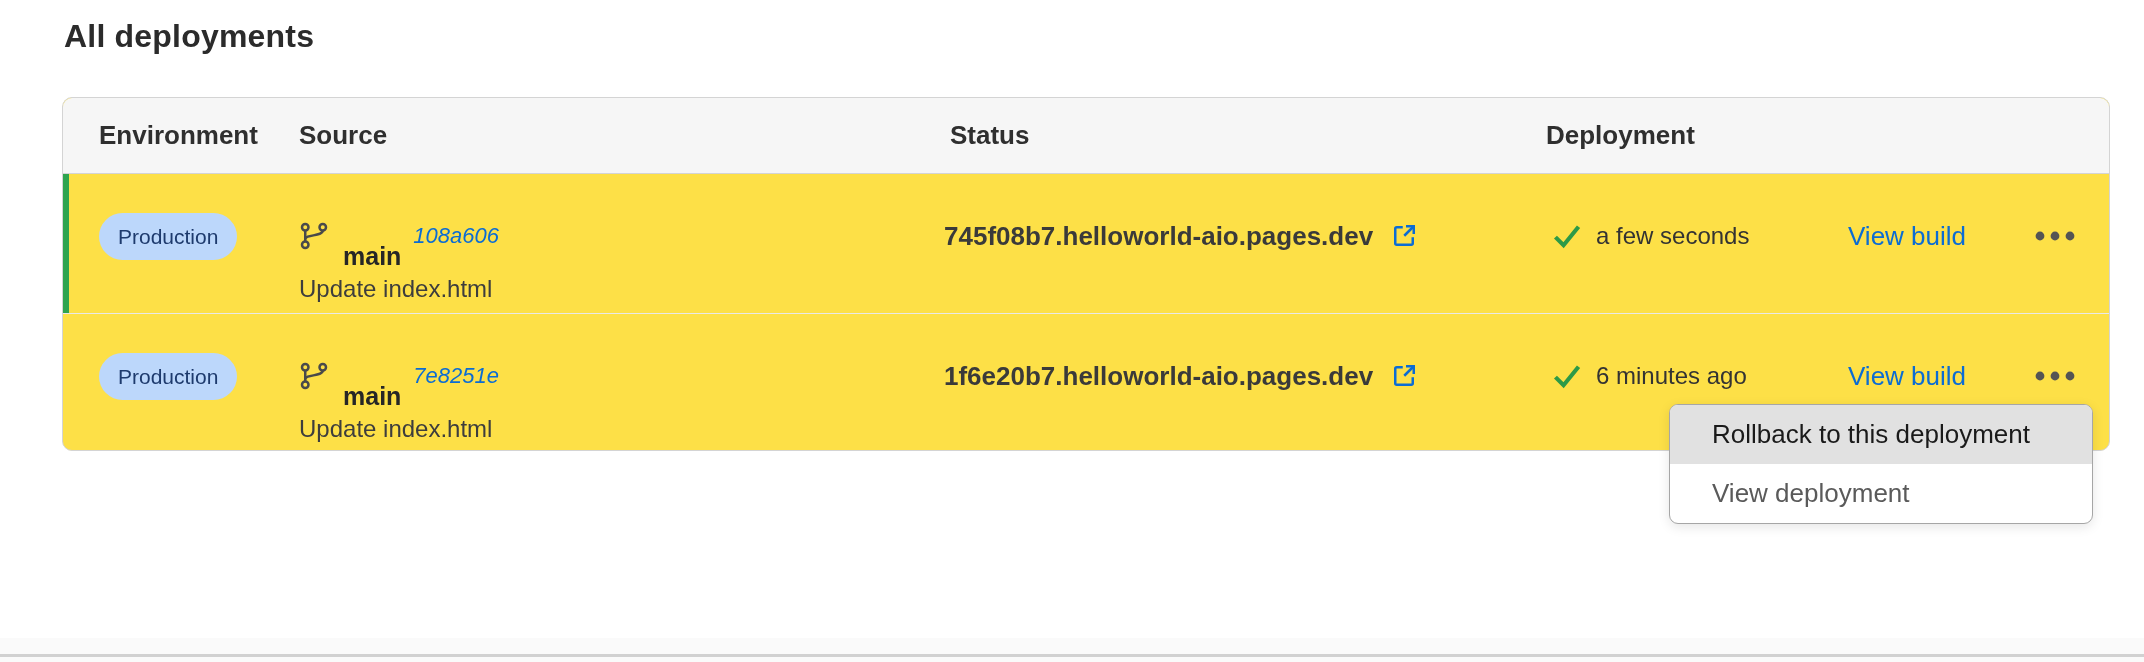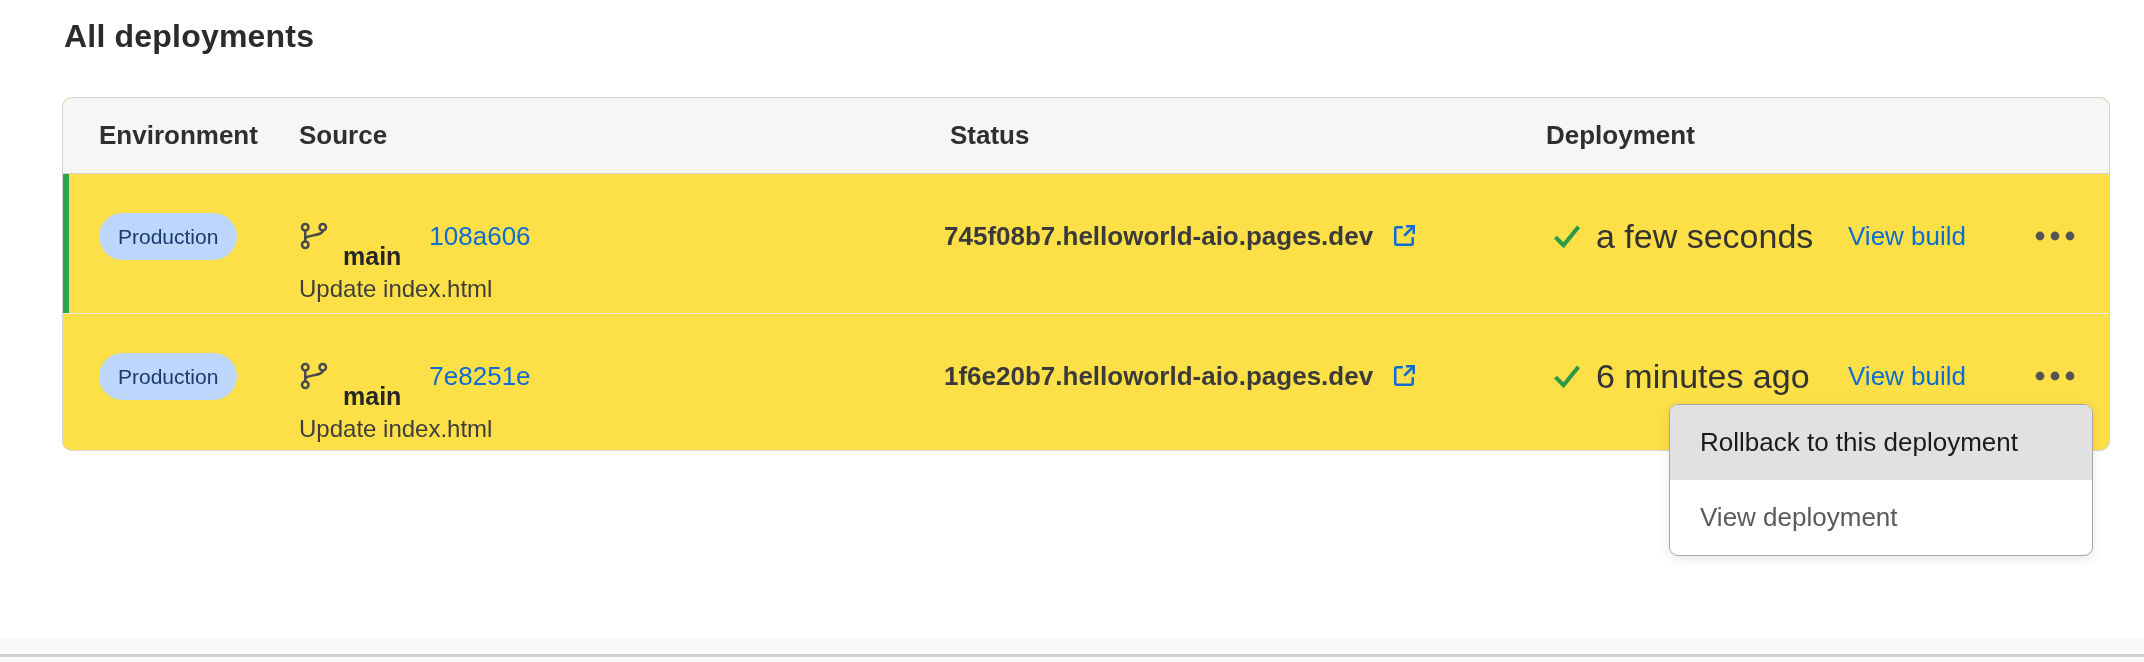--- a/index.html
+++ b/index.html
@@ -85,25 +85,26 @@
 
   .branch-icon svg { display: block; }
   .branch-name {
     margin-left: 14px;
     font-size: 25px;
     font-weight: 700;
     color: #262626;
     margin-top: 41px;
   }
   .commit-link {
-    margin-left: 28px;
-    font-size: 26px;
+    margin-left: 12px;
+    font-size: 22px;
     color: #0b6cd4;
     text-decoration: none;
     cursor: pointer;
+    font-style: italic;
   }
   .commit-message {
     margin-top: 12px;
     font-size: 24px;
     color: #3d3d3d;
     line-height: 34px;
   }
 
   .deploy-url { font-size: 26px; color: #3a3a3a; font-weight: bold; }
   .external-link-btn {
@@ -113,21 +114,21 @@
     cursor: pointer;
     background: none;
     border: none;
     padding: 0;
   }
 
   .status-check { flex: 0 0 auto; display: inline-flex; }
   .status-time {
     margin-left: 14px;
     width: 252px;
-    font-size: 34px;
+    font-size: 24px;
     color: #333333;
     white-space: nowrap;
   }
   .view-build-link {
     font-size: 26px;
     color: #0b6cd4;
     text-decoration: none;
     cursor: pointer;
     white-space: nowrap;
   }
@@ -146,24 +147,24 @@
     top: 404px;
     width: 424px;
     background: #ffffff;
     border: 1px solid #a6a6a6;
     border-radius: 9px;
     box-shadow: 0 3px 12px rgba(0,0,0,0.10);
     overflow: hidden;
     z-index: 20;
   }
   .menu-item {
-    height: 75px;
+    height: 59px;
     display: flex;
     align-items: center;
-    padding-left: 30px;
+    padding-left: 42px;
     font-size: 26px;
     color: #5a5a5a;
     cursor: pointer;
     white-space: nowrap;
   }
   .menu-item.highlighted {
     background: #e1e1e1;
     color: #1a1a1a;
   }
 

